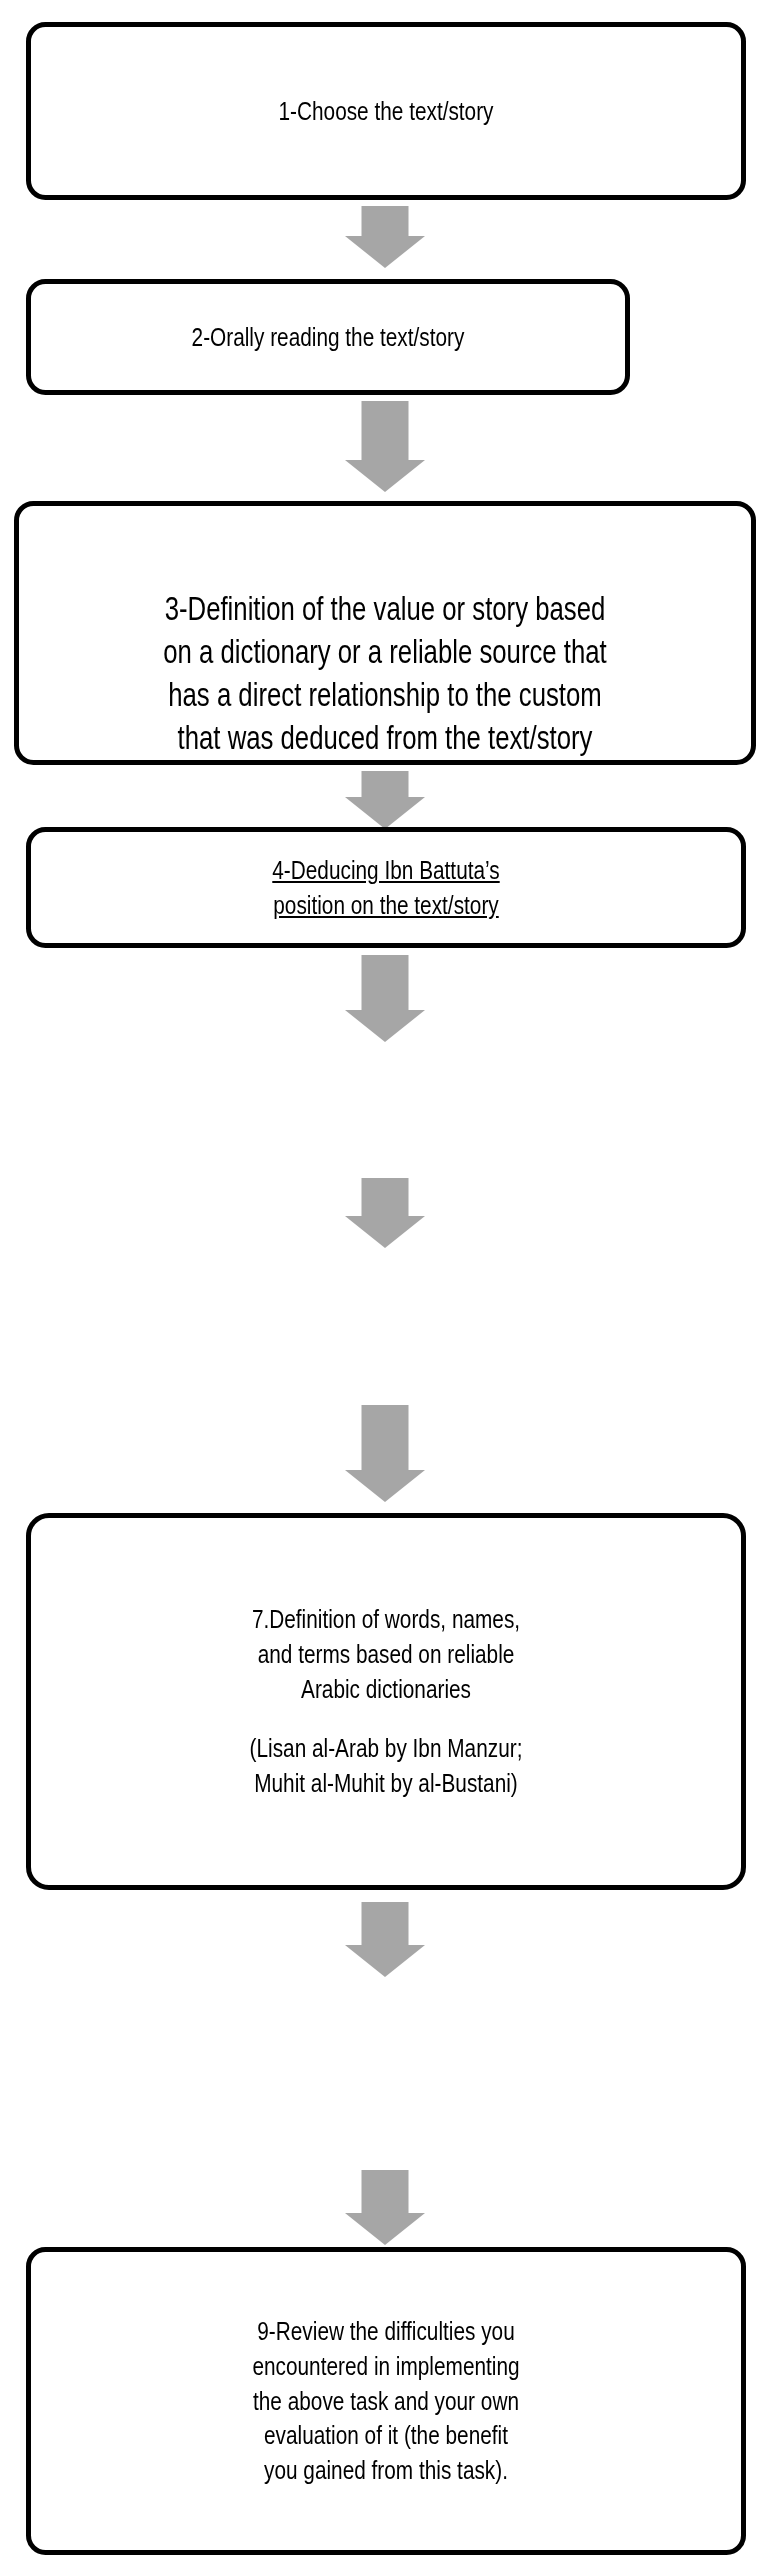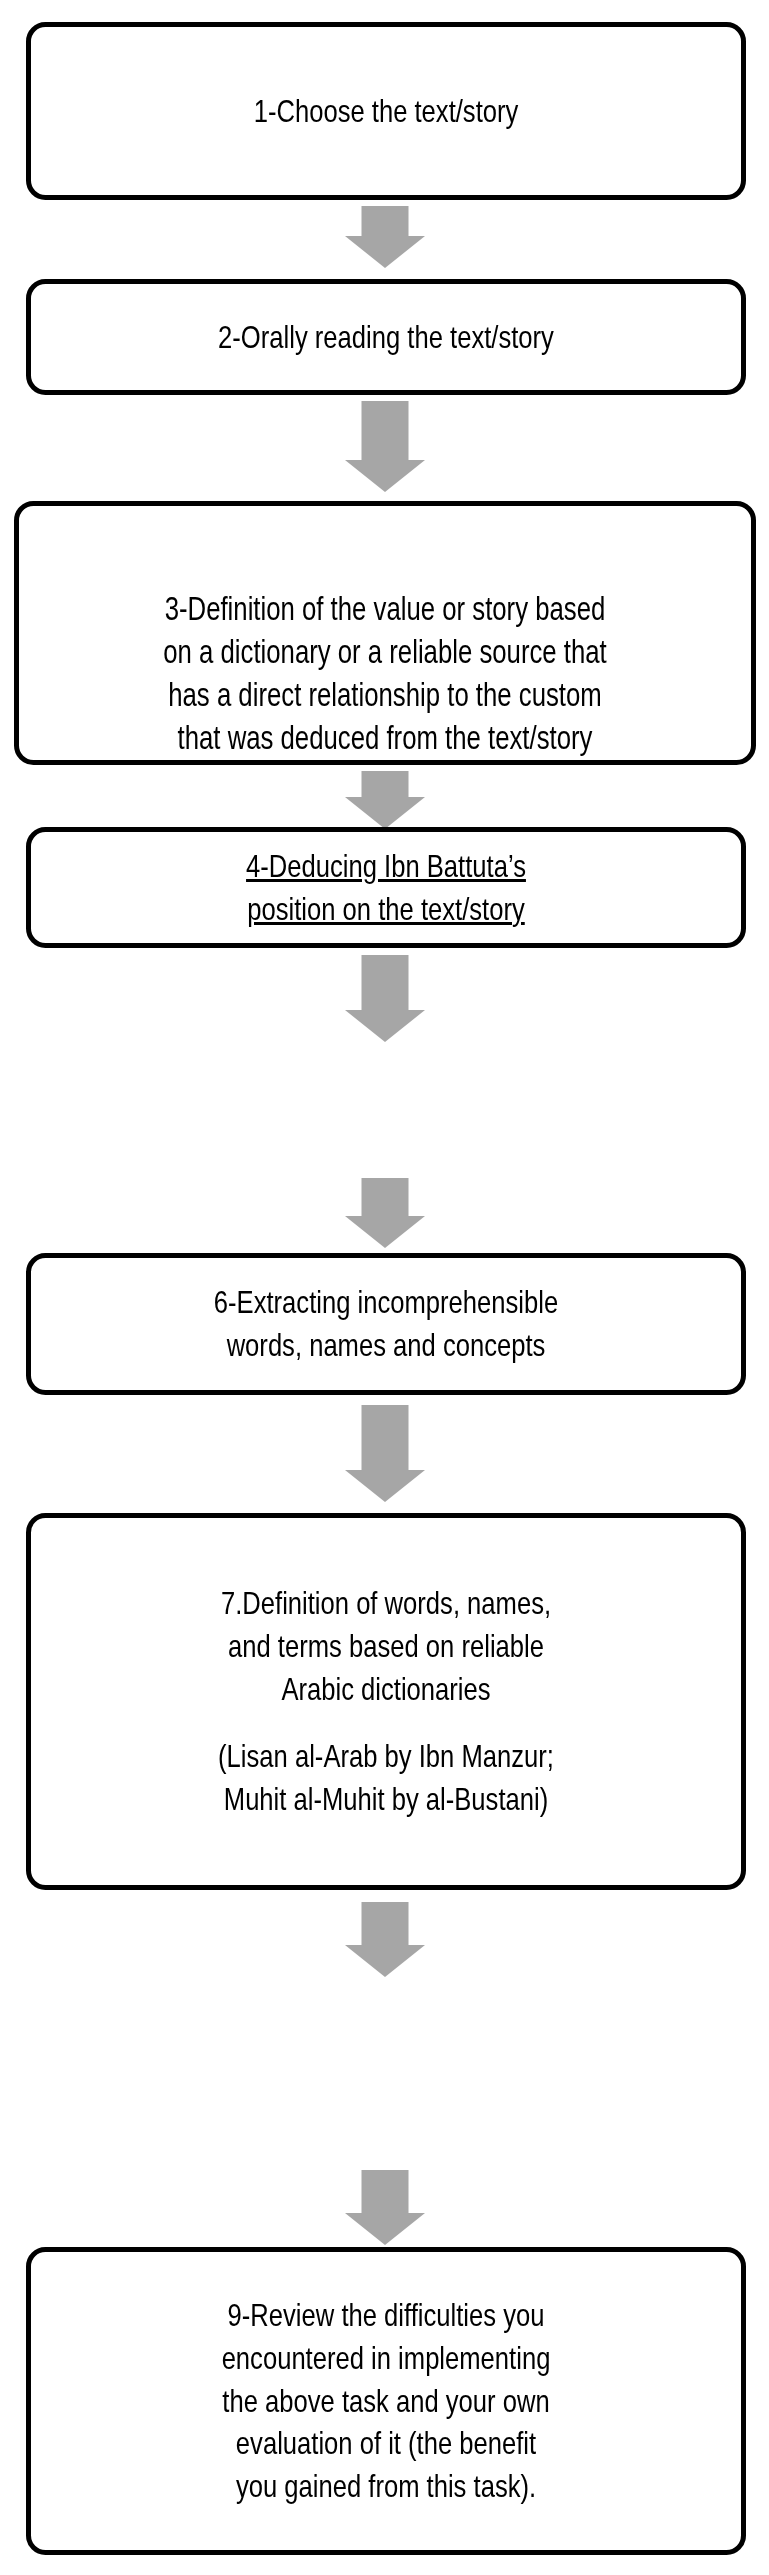--- a/index.html
+++ b/index.html
@@ -42,21 +42,21 @@
     width: 100%;
     white-space: nowrap;
     font-weight: 400;
     
     transform: scaleX(0.80);
     transform-origin: center center;
   }
   .node.w4 .line { transform: scaleX(0.78); }
 
   
-  .node { font-size: 32px; line-height: 1.34; }
+  .node { font-size: 26px; line-height: 1.34; }
   
   .node.small { font-size: 33px; line-height: 1.30; justify-content: flex-end; }
 
   .spacer { height: 24px; }
 
   
   .arrow {
     position: absolute;
     width: 80px;
     color: #a6a6a6;
@@ -87,21 +87,21 @@
 
   <div class="node" style="left:26px; top:22px; width:720px; height:178px;">
     <span class="line">1-Choose the text/story</span>
   </div>
 
   <div class="arrow" style="left:345px; top:206px; height:62px;">
     <div class="shaft" style="height:30px;"></div>
     <div class="head" style="top:30px;"></div>
   </div>
 
-  <div class="node" style="left:26px; top:279px; width:720px; height:116px;align-items:flex-end;">
+  <div class="node" style="left:26px; top:279px; width:604px; height:116px;align-items:flex-end;">
     <span class="line">2-Orally reading the text/story</span>
   </div>
 
   <div class="arrow" style="left:345px; top:401px; height:91px;">
     <div class="shaft" style="height:59px;"></div>
     <div class="head" style="top:59px;"></div>
   </div>
 
   <div class="node small w4" style="left:14.3px; top:501px; width:742px; height:264px;">
     <span class="line">3-Definition of the value or story based</span>
@@ -124,31 +124,27 @@
     <div class="shaft" style="height:55px;"></div>
     <div class="head" style="top:55px;"></div>
   </div>
 
 
   <div class="arrow" style="left:345px; top:1178px; height:70px;">
     <div class="shaft" style="height:38px;"></div>
     <div class="head" style="top:38px;"></div>
   </div>
 
-  <div class="node" style="left:26px; top:1253px; width:720px; height:142px;">
-    <span class="line">6-Extracting incomprehensible</span>
-    <span class="line">words, names and concepts</span>
-  </div>
 
   <div class="arrow" style="left:345px; top:1405px; height:97px;">
     <div class="shaft" style="height:65px;"></div>
     <div class="head" style="top:65px;"></div>
   </div>
 
-  <div class="node" style="left:26px; top:1513px; width:720px; height:377px;">
+  <div class="node" style="left:26px; top:1513px; width:720px; height:377px;border-radius:23px;">
     <span class="line">7.Definition of words, names,</span>
     <span class="line">and terms based on reliable</span>
     <span class="line">Arabic dictionaries</span>
     <span class="spacer"></span>
     <span class="line">(Lisan al-Arab by Ibn Manzur;</span>
     <span class="line">Muhit al-Muhit by al-Bustani)</span>
   </div>
 
   <div class="arrow" style="left:345px; top:1902px; height:75px;">
     <div class="shaft" style="height:43px;"></div>

